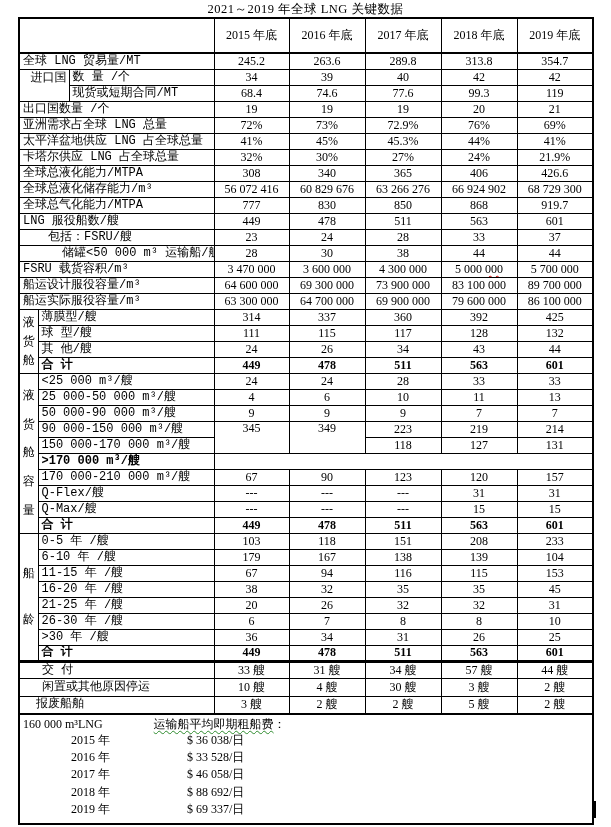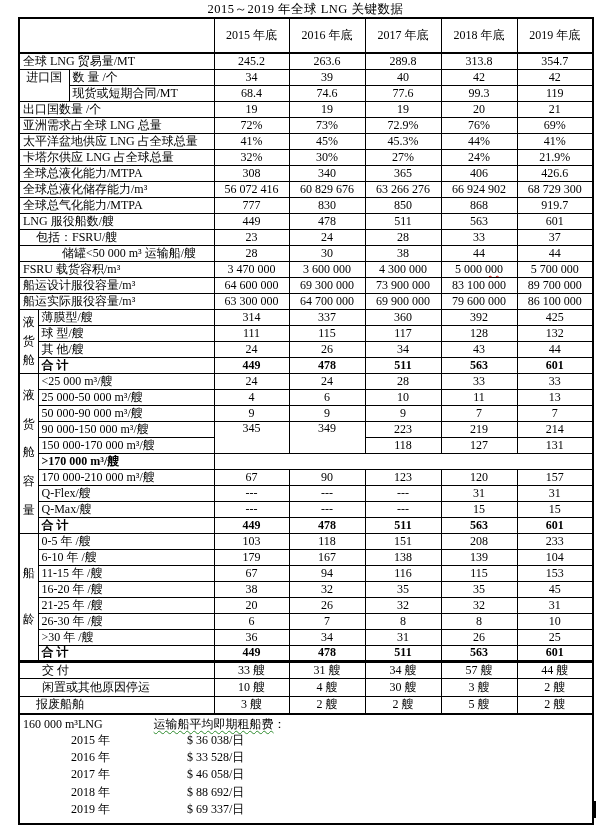--- a/index.html
+++ b/index.html
@@ -32,40 +32,40 @@
     height: 16px;
     padding: 0 3px;
     overflow: hidden;
     white-space: nowrap;
   }
   #main-table tr.hdr-row td {
     height: 35px;
     text-align: center;
     border-bottom: 2px solid #000;
   }
-  #main-table td.lbl { text-align: left; }
+  #main-table td.lbl { text-align: left; font-family: Liberation Mono, monospace; }
   #main-table td.val { text-align: center; padding: 0 1px; }
   #main-table td.vtop { vertical-align: top; }
   #main-table td.b, #main-table tr.bold td { font-weight: bold; }
   #main-table td.gcell {
     text-align: center;
     padding: 0;
     vertical-align: middle;
   }
   #main-table td.gcell .vstack {
     display: flex;
     flex-direction: column;
     justify-content: space-evenly;
     align-items: center;
     height: 100%;
     font-size: 12px;
   }
   #main-table td.gcell.gh {
     vertical-align: top;
-    text-align: center;
+    text-align: right;
     padding: 1px 2px;
   }
   #main-table tr.thick-top td { border-top: 3px solid #000; }
   #main-table tr.sec td { height: 17.5px; }
   #main-table td.bottom-cell {
     padding: 2px 3px 4px 3px;
     height: auto;
     white-space: normal;
     border-top: 2px solid #000;
   }
@@ -93,21 +93,21 @@
     left: 594px;
     top: 801px;
     width: 2px;
     height: 17px;
     background: #000;
   }
 </style>
 </head>
 <body>
 
-<div id="doc-title">2015～2019 年全球 LNG 关键数据</div>
+<div id="doc-title">2021～2019 年全球 LNG 关键数据</div>
 
 <table id="main-table">
   <colgroup>
     <col style="width:19px">
       <col style="width:31px">
       <col style="width:145px">
     <col style="width:75px">
       <col style="width:76px">
       <col style="width:76px">
     <col style="width:76px">
@@ -205,21 +205,21 @@
       </tr>
       <tr>
         <td colspan="3" class="lbl">LNG 服役船数/艘</td>
         <td class="val">449</td>
         <td class="val">478</td>
         <td class="val">511</td>
         <td class="val">563</td>
         <td class="val">601</td>
       </tr>
       <tr>
-        <td colspan="3" class="lbl" style="padding-left: 16px;">包括：FSRU/艘</td>
+        <td colspan="3" class="lbl" style="padding-left: 28px;">包括：FSRU/艘</td>
         <td class="val">23</td>
         <td class="val">24</td>
         <td class="val">28</td>
         <td class="val">33</td>
         <td class="val">37</td>
       </tr>
       <tr>
         <td colspan="3" class="lbl" style="padding-left: 42px;">储罐&lt;50 000 m³ 运输船/艘</td>
         <td class="val">28</td>
         <td class="val">30</td>

